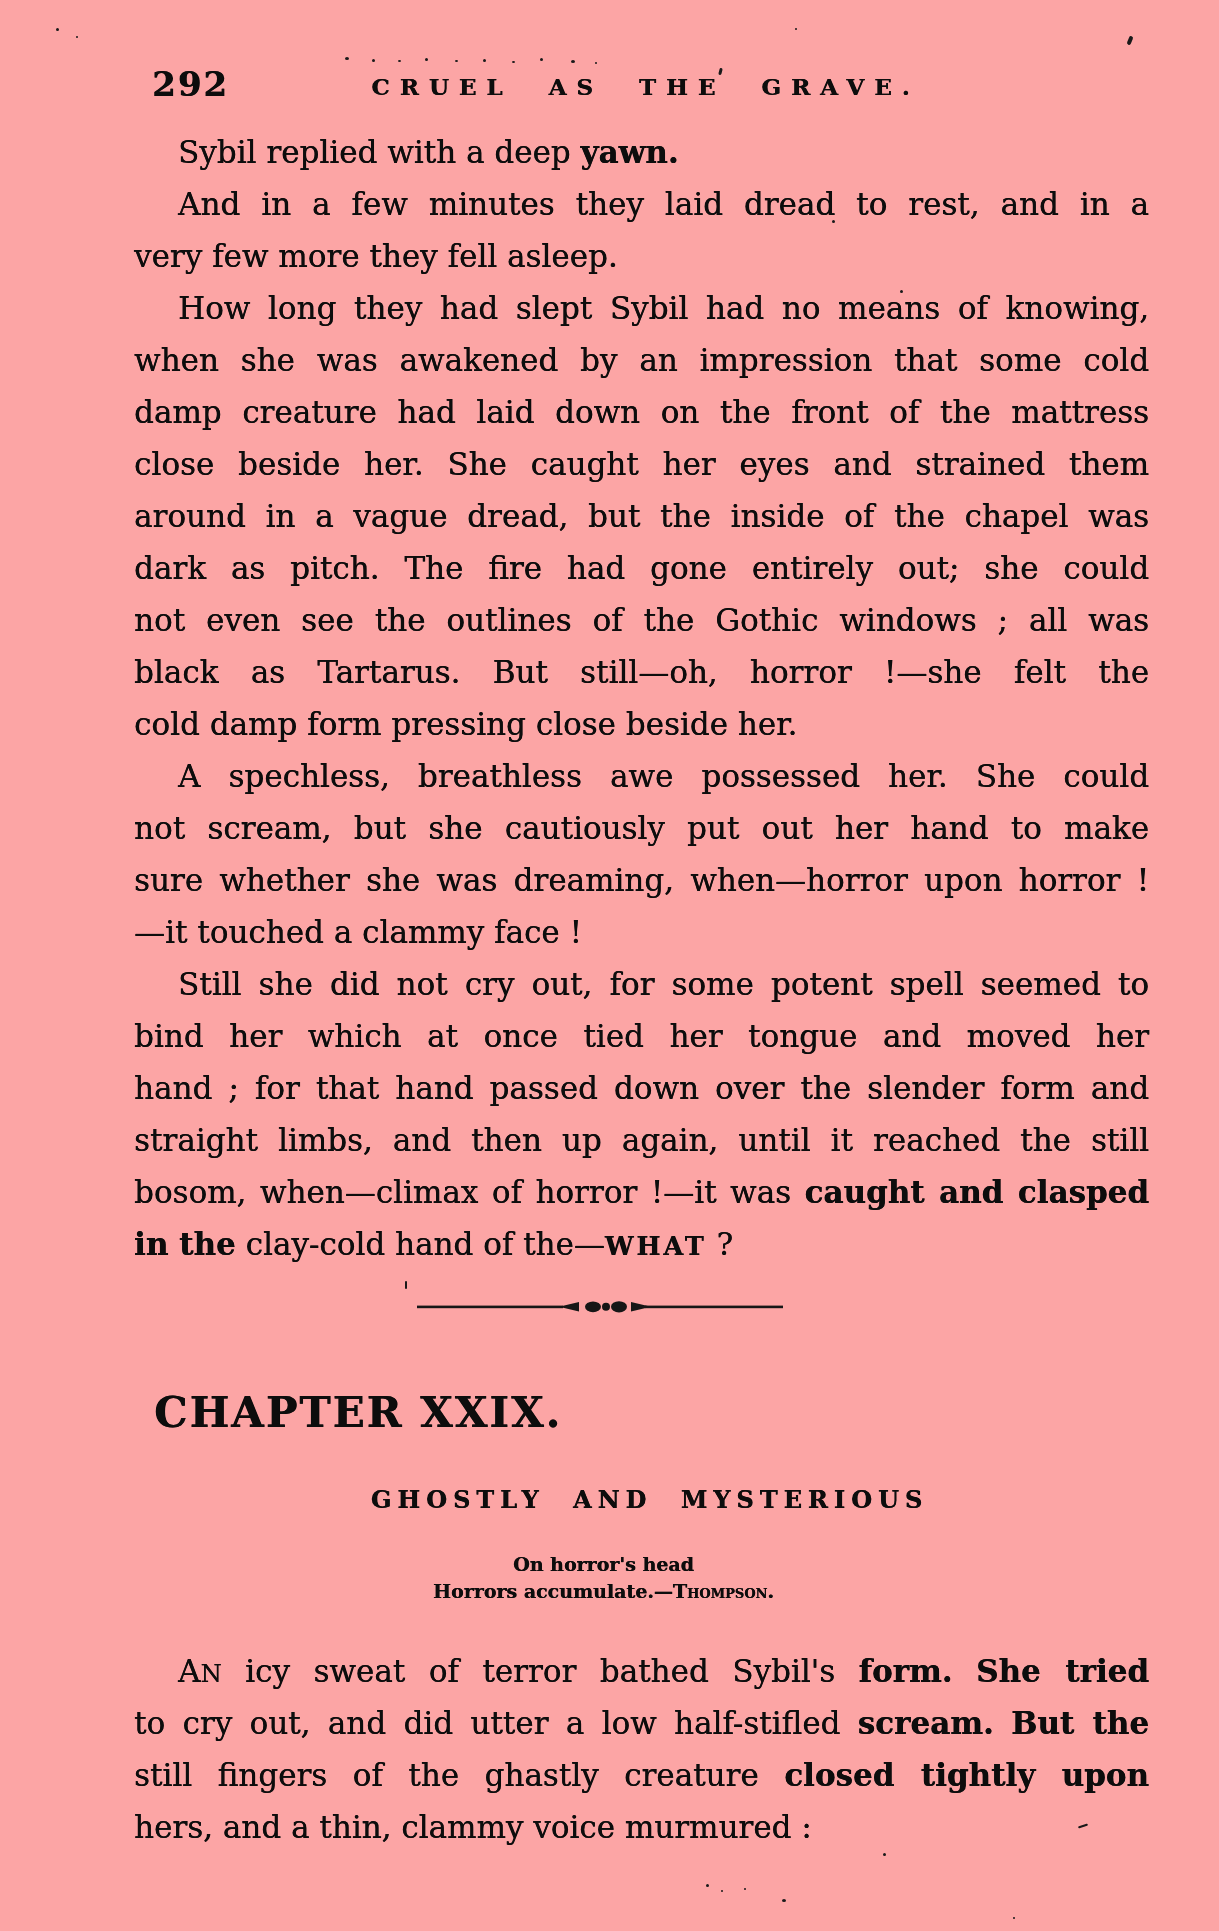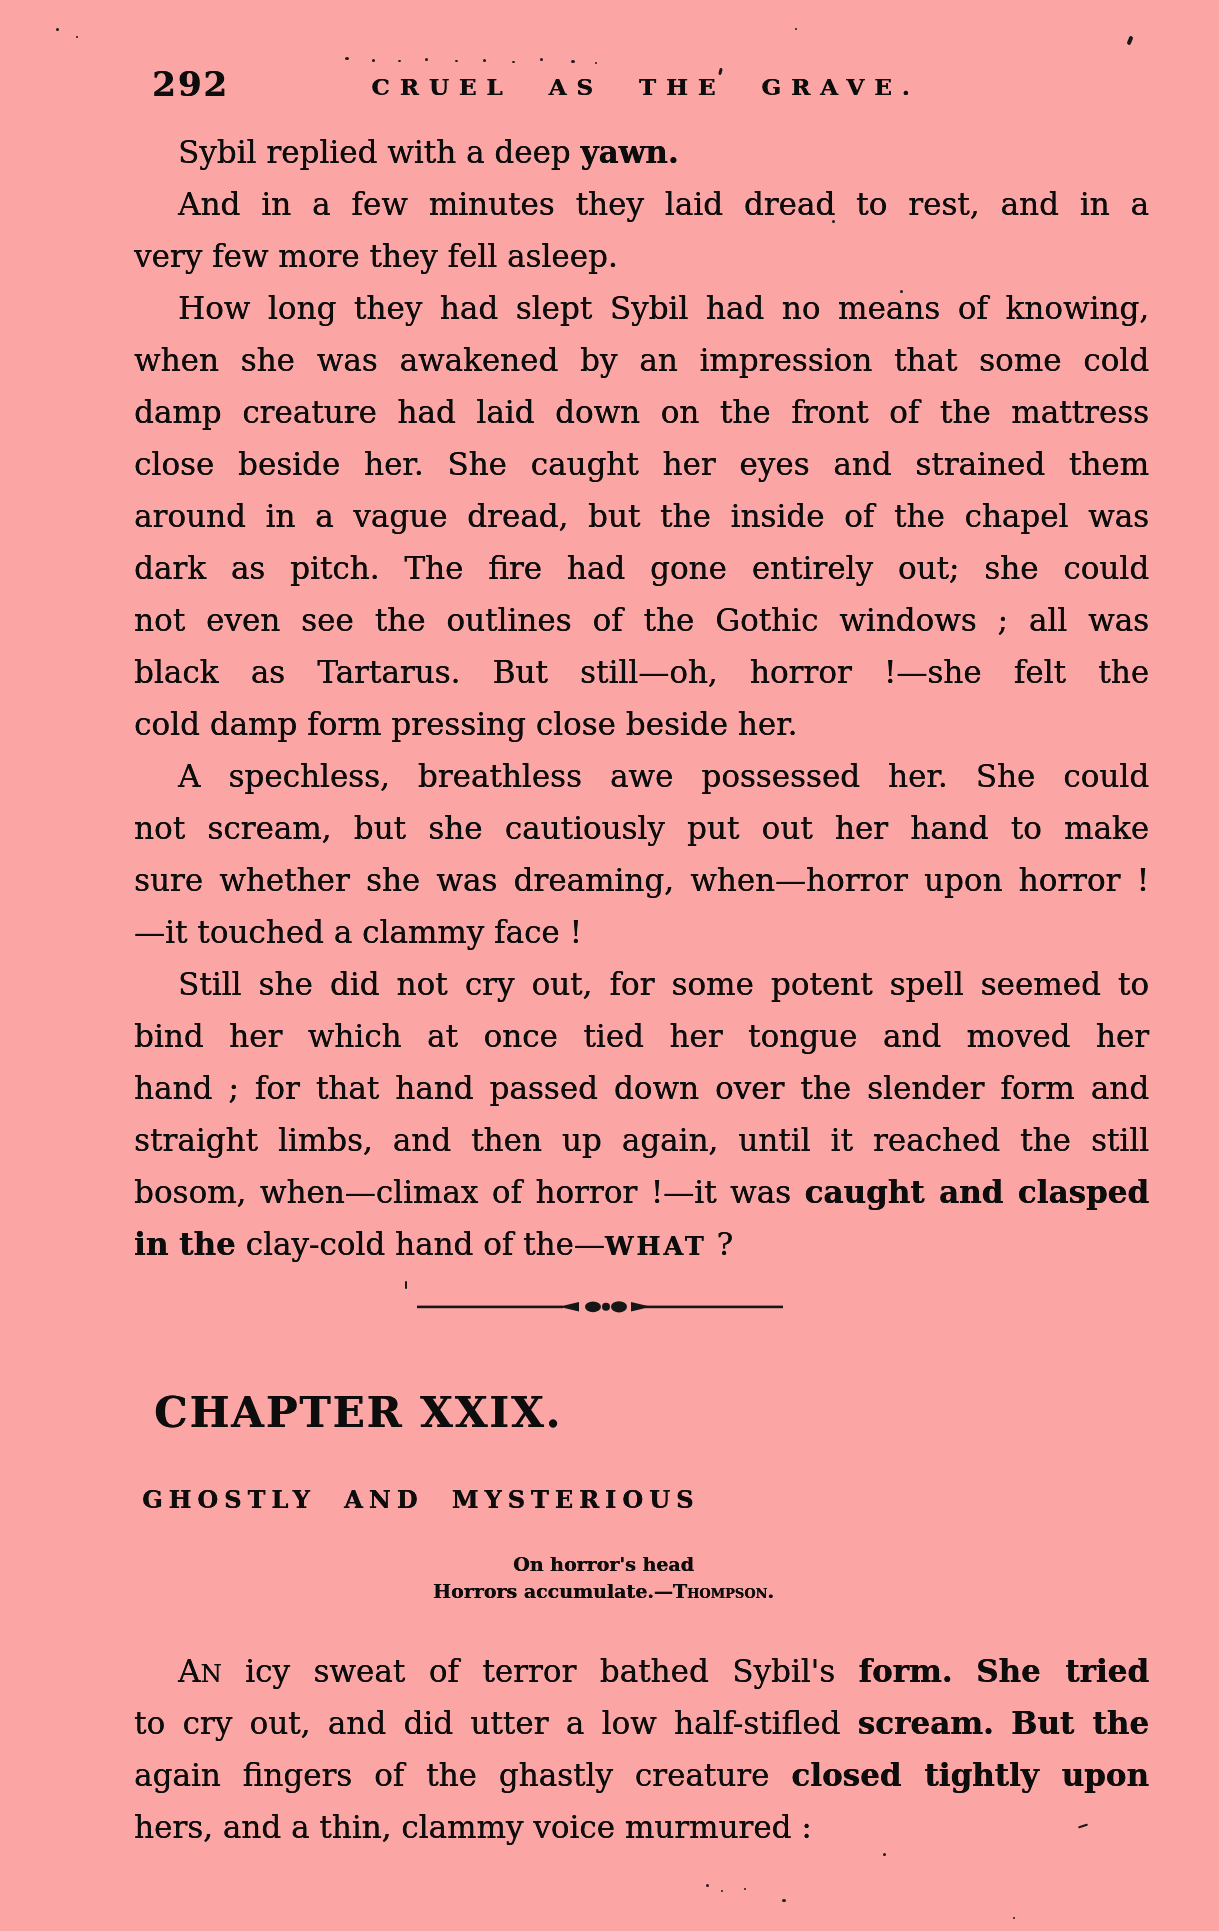--- a/index.html
+++ b/index.html
@@ -30,21 +30,21 @@
   .seg.w{font-weight:bold;font-size:0.82em;letter-spacing:3px;}
   .seg.sc{font-variant:small-caps;}
   
   .divider{margin-top:29px;height:16px;display:flex;justify-content:center;transform:translateX(-42px);}
   
   .chapter-title{
     margin:74px 0 0;text-align:left;font-size:42px;line-height:48px;font-weight:bold;
     letter-spacing:2px;transform:translateX(20px);text-shadow:0.5px 0 currentColor;
   }
   .chapter-subtitle{
-    margin:48px 0 0;font-size:24px;line-height:30px;font-weight:bold;
+    margin:48px 0 0;text-align:center;font-size:24px;line-height:30px;font-weight:bold;
     letter-spacing:6px;word-spacing:14px;transform:translateX(8px);text-shadow:0.4px 0 currentColor;
   }
   .epigraph{
     margin:36px 0 0;text-align:center;font-size:19px;line-height:27px;font-weight:bold;
     transform:translateX(-38px);text-shadow:0.3px 0 currentColor;
   }
   .paras-after{margin-top:40px;}
   
   .speck{position:absolute;background:#191919;border-radius:50%;}
   .speck.bar{border-radius:2px;}
@@ -139,18 +139,18 @@
     <h2 class="chapter-subtitle">GHOSTLY AND MYSTERIOUS</h2>
     <div class="epigraph" id="epigraph">
         <div><span class="seg">On horror's head</span></div>
         <div><span class="seg">Horrors accumulate.—</span><span class="seg sc">Thompson.</span></div>
       </div>
 
     <section id="paras-after" class="paras-after">
         <div>
           <div class="line first"><span class="seg">A</span><span class="seg n">N</span><span class="seg"> icy sweat of terror bathed Sybil's </span><span class="seg b">form.</span><span class="seg"> </span><span class="seg b">She tried</span></div>
           <div class="line"><span class="seg">to cry out, and did utter a low half-stifled </span><span class="seg b">scream.</span><span class="seg"> </span><span class="seg b">But the</span></div>
-          <div class="line"><span class="seg">again fingers of the ghastly creature </span><span class="seg b">closed tightly upon</span></div>
+          <div class="line"><span class="seg">still fingers of the ghastly creature </span><span class="seg b">closed tightly upon</span></div>
           <div class="line last"><span class="seg">hers, and a thin, clammy voice murmured :</span></div>
         </div>
       </section>
   </main>
 </div>
 
 </body></html>

